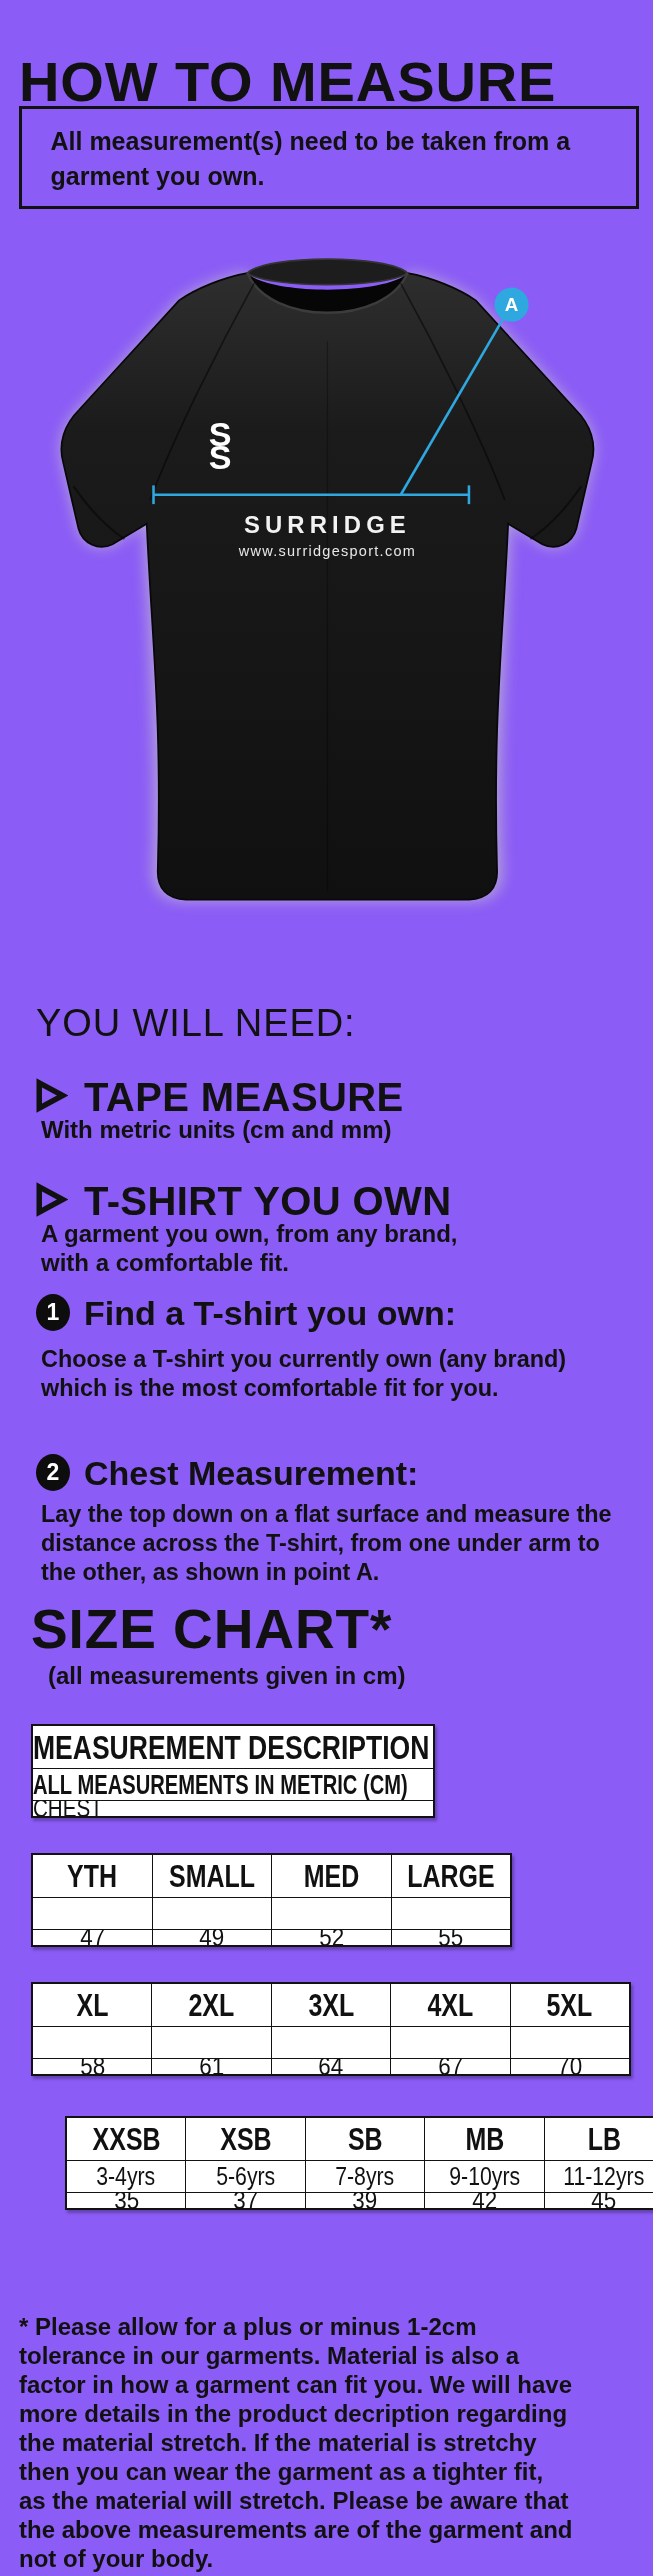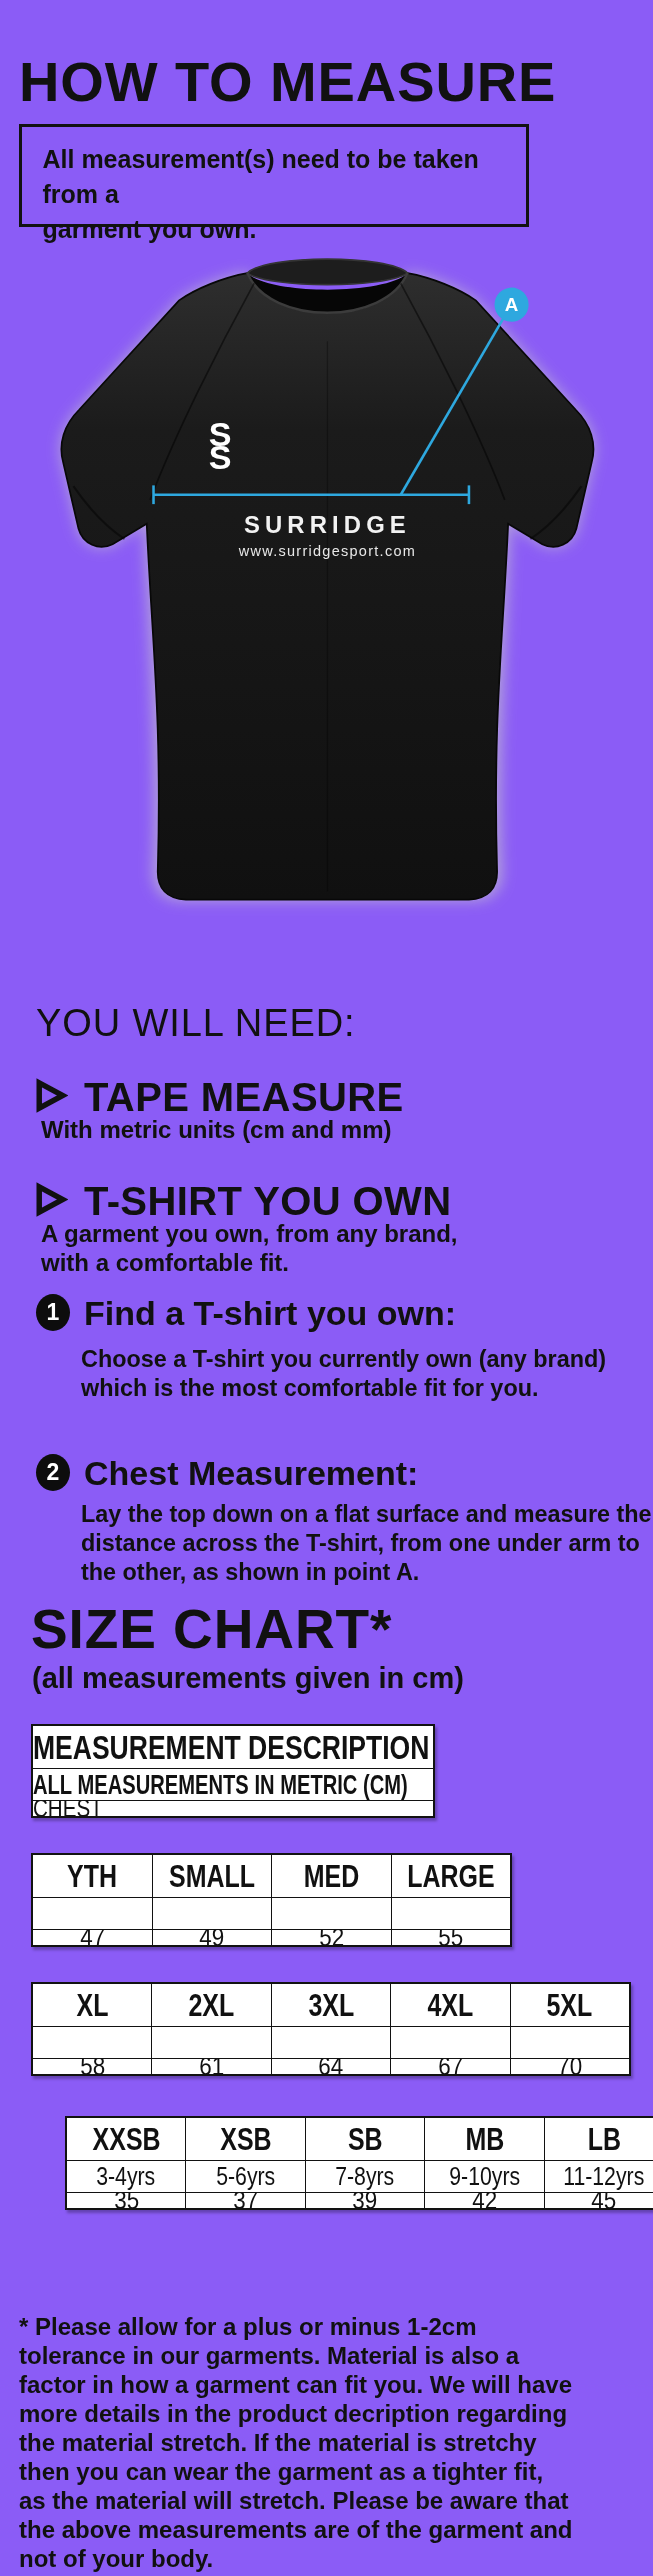--- a/index.html
+++ b/index.html
@@ -2,42 +2,42 @@
 <html style="font-size:13.6px"><head>
 <meta charset="utf-8">
 <style>
   html,body{margin:0;padding:0;background:#fff;}
   .page{position:relative;width:654px;height:2576px;background:#8b5cf6;overflow:hidden;
         font-family:"Liberation Sans", sans-serif;color:#111;}
   .abs{position:absolute;}
 
   .title{left:19px;top:15.3px;font-size:56px;font-weight:800;letter-spacing:0.9px;line-height:1.05;white-space:nowrap;}
 
-  .notice-box{left:19px;top:124px;width:510px;height:103px;border:3.4px solid #121212;box-sizing:border-box;}
+  .notice-box{left:19px;top:106px;width:620px;height:103px;border:3.4px solid #121212;box-sizing:border-box;padding-left:8px;}
   .notice-text{margin:14.5px 0 0 20.5px;font-size:25px;font-weight:700;line-height:35px;white-space:pre-line;}
 
   .figure-svg{left:0;top:239px;}
   .brand-logo-s{font-family:"Liberation Sans",sans-serif;font-weight:800;font-size:40px;fill:#fff;}
   .brand-name{font-family:"Liberation Sans",sans-serif;font-weight:700;font-size:28px;fill:#f2f2f2;letter-spacing:6px;}
   .brand-url{font-family:"Liberation Sans",sans-serif;font-weight:400;font-size:17px;fill:#e8e8e8;letter-spacing:1.5px;}
   .point-label{font-family:"Liberation Sans",sans-serif;font-weight:800;font-size:22px;fill:#fff;}
 
   .ywn-heading{left:36px;top:1002px;font-size:38px;font-weight:400;letter-spacing:0.9px;white-space:nowrap;}
 
   .need-icon{width:34px;height:37px;}
   .need-title{font-size:40px;font-weight:800;line-height:37px;white-space:nowrap;letter-spacing:0.4px;}
   .need-desc{font-size:24px;font-weight:700;line-height:29px;white-space:pre-line;}
 
   .step-badge{width:34px;height:37px;border-radius:50%;background:#0d0d0d;color:#fff;
               display:flex;align-items:center;justify-content:center;font-size:23px;font-weight:800;}
   .step-title{font-size:34px;font-weight:800;line-height:39px;white-space:nowrap;}
-  .step-desc{font-size:23.4px;font-weight:700;line-height:29px;white-space:pre-line;margin-left:40px;}
+  .step-desc{font-size:23.4px;font-weight:700;line-height:29px;white-space:pre-line;}
 
   .sc-heading{left:31px;top:1597px;font-size:55px;font-weight:800;letter-spacing:0.9px;white-space:nowrap;}
-  .sc-sub{left:32px;top:1662px;font-size:29px;font-weight:700;white-space:nowrap;}
+  .sc-sub{left:48px;top:1662px;font-size:24px;font-weight:700;white-space:nowrap;}
 
   .tbl{position:absolute;border:2.6px solid #121212;box-sizing:border-box;background:#fff;
        box-shadow:1.7px 2.6px 2.6px rgba(0,0,0,.28);}
   .row{display:flex;border-top:1.7px solid #121212;box-sizing:border-box;}
   .row:first-child{border-top:none;}
   .cell{flex:1;border-left:1.7px solid #121212;box-sizing:border-box;display:flex;
         align-items:center;justify-content:center;overflow:hidden;white-space:nowrap;}
   .cell:first-child{border-left:none;}
   .row-hd{height:42px;}  .row-md{height:32px;}  .row-vl{height:16px;}
   .left .cell{justify-content:flex-start;padding-left:0;}

